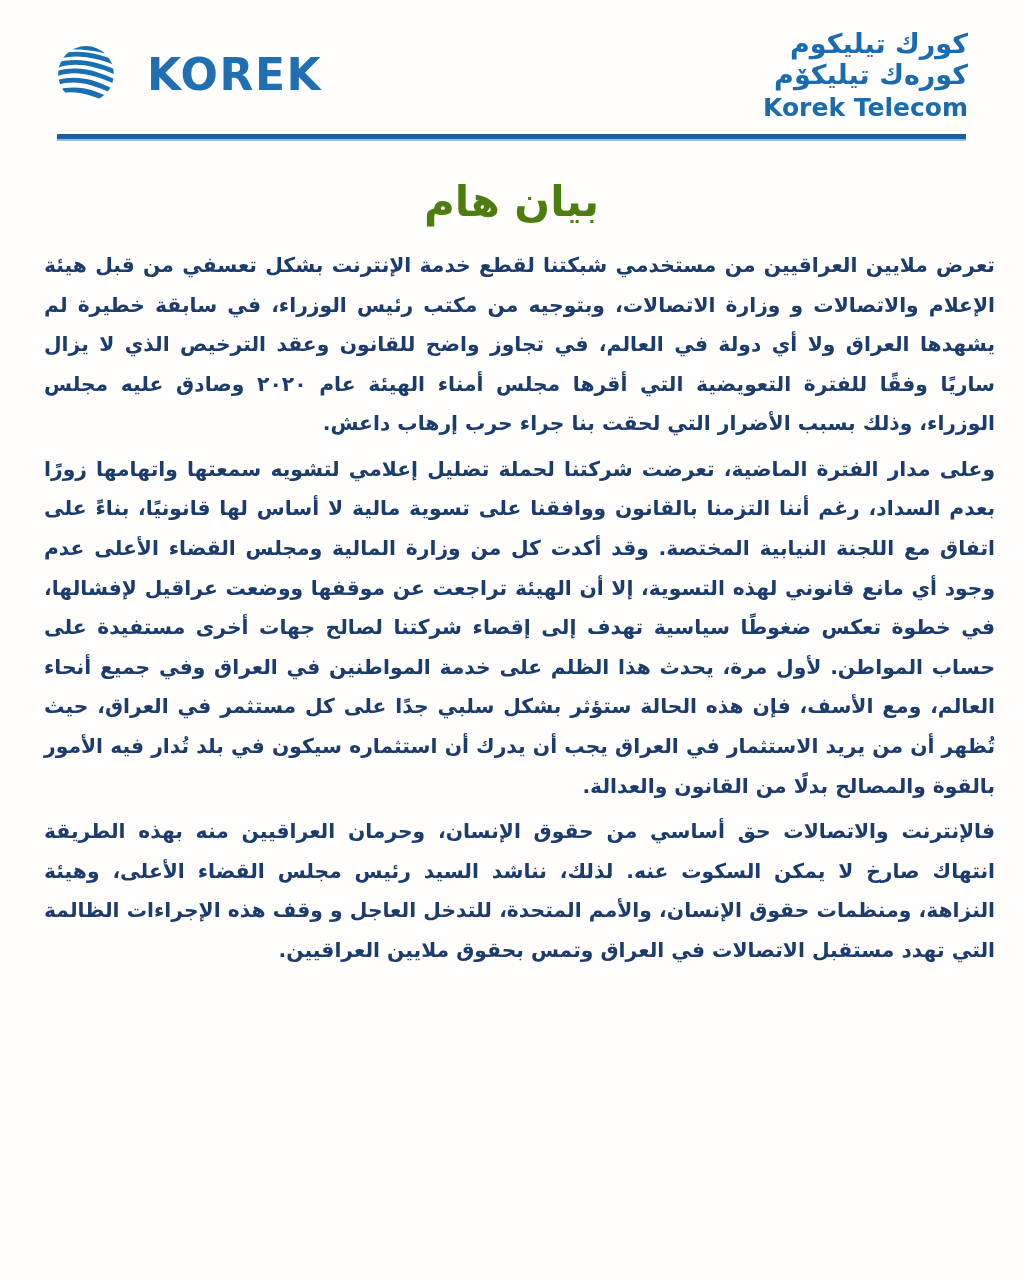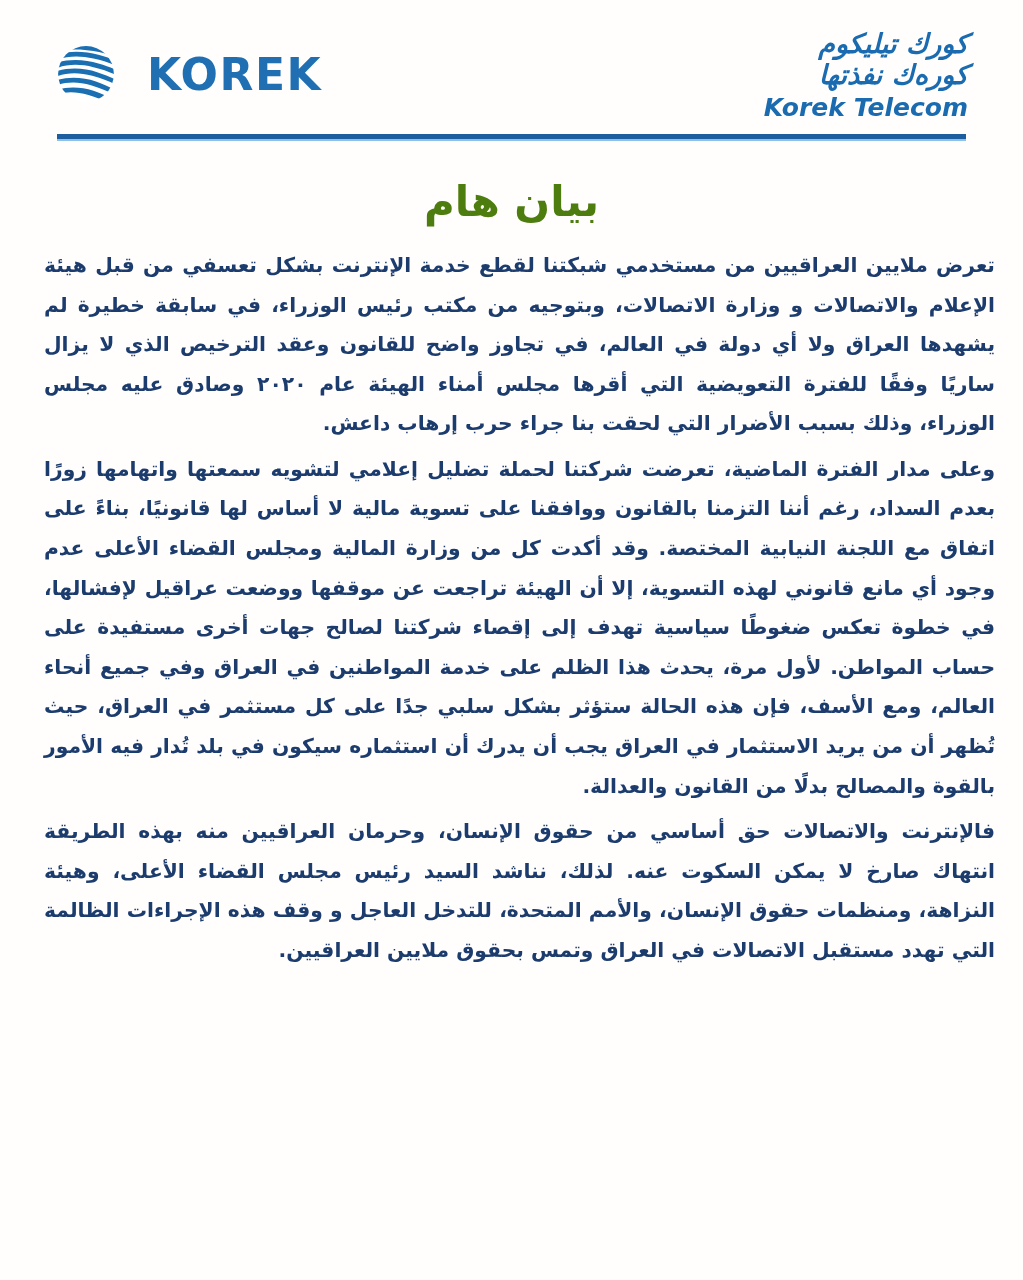--- a/index.html
+++ b/index.html
@@ -58,21 +58,20 @@
     color: #1f6fb2;
     line-height: 1;
     margin-top: 2px;
   }
 
   .brand-right {
     margin-top: 28px;
     text-align: right;
     direction: rtl;
     color: #1f5fa0;
-    font-style: italic;
   }
   .brand-right .ln {
     display: block;
     line-height: 1.16;
     white-space: nowrap;
   }
   .brand-right .ar1 {
     font-size: 27px;
     font-weight: bold;
     color: #1a6bb0;
@@ -157,21 +156,21 @@
           <path d="M -10 66 C 8 54, 40 53, 66 62 C 86 69, 100 77, 108 82 L 108 89 C 94 82, 80 75, 58 68 C 30 60, 6 64, -10 75 Z"></path>
           <path d="M -6 80 C 10 70, 38 69, 62 77 C 80 83, 92 90, 98 95 L 98 102 C 86 96, 74 90, 54 84 C 28 76, 6 79, -6 89 Z"></path>
         </g>
         <circle cx="50" cy="50" r="45" fill="none" stroke="#ffffff" stroke-width="0"></circle>
       </svg>
       <div class="wordmark">KOREK</div>
     </div>
 
     <div class="brand-right">
       <span class="ln ar1">كورك تيليكوم</span>
-      <span class="ln ar2">كورەك نفذتها</span>
+      <span class="ln ar2">كورەك تيليكۆم</span>
       <span class="ln en">Korek Telecom</span>
     </div>
 
   </div>
 
   <div class="divider-wrap">
     <div class="divider"></div>
   </div>
 
   <h1 class="doc-title">بيان هام</h1>

